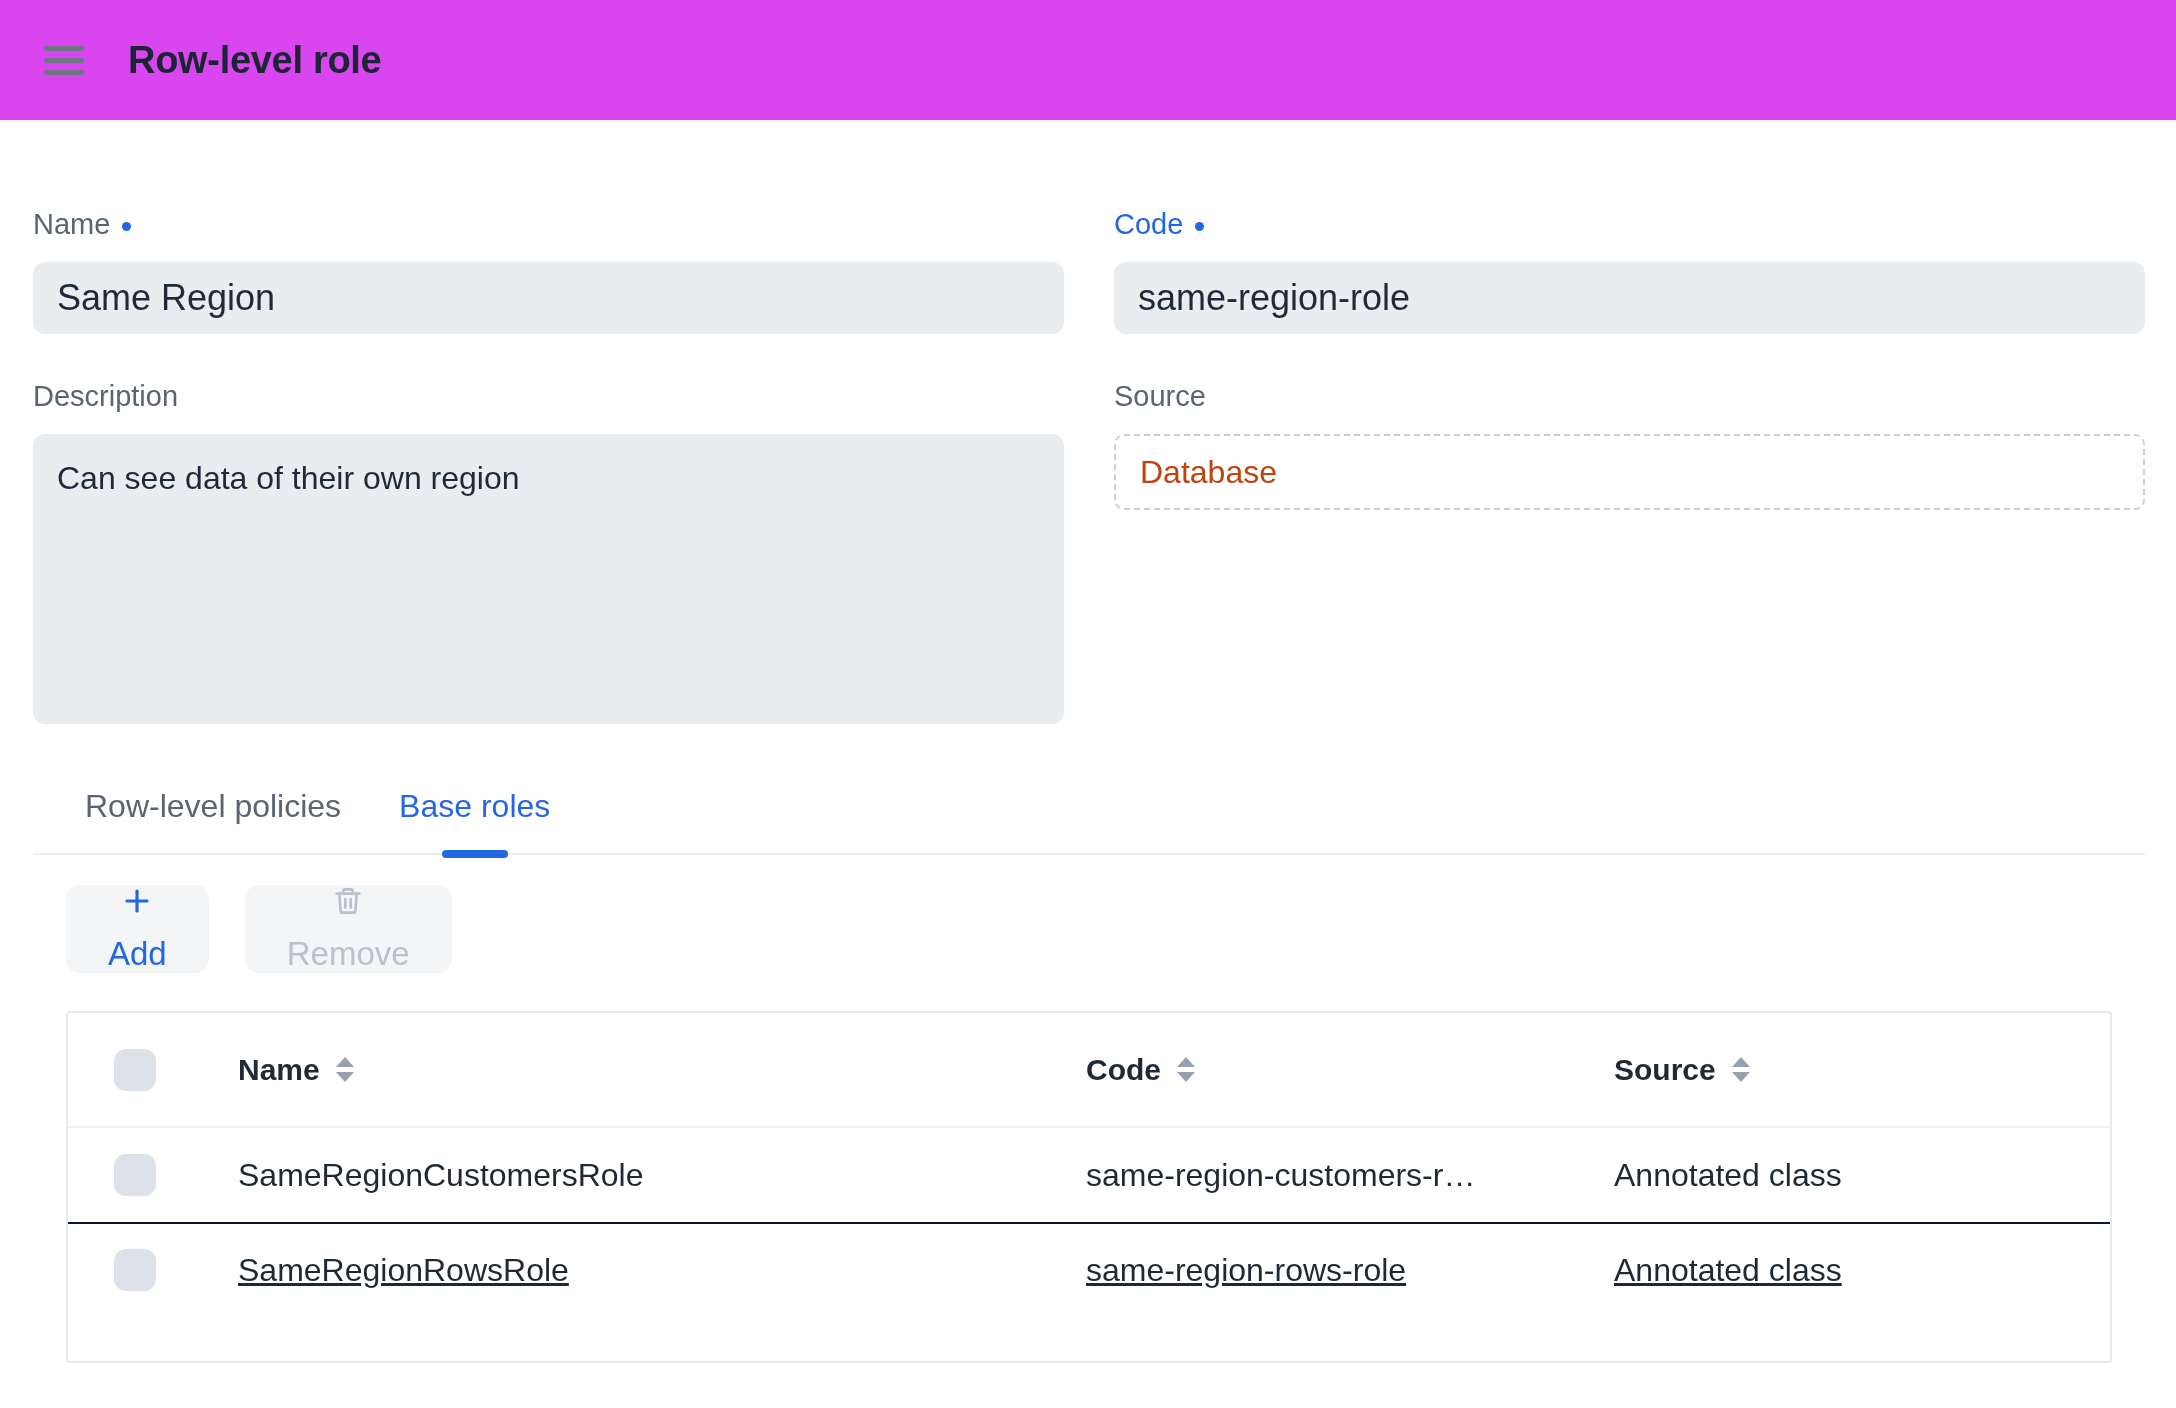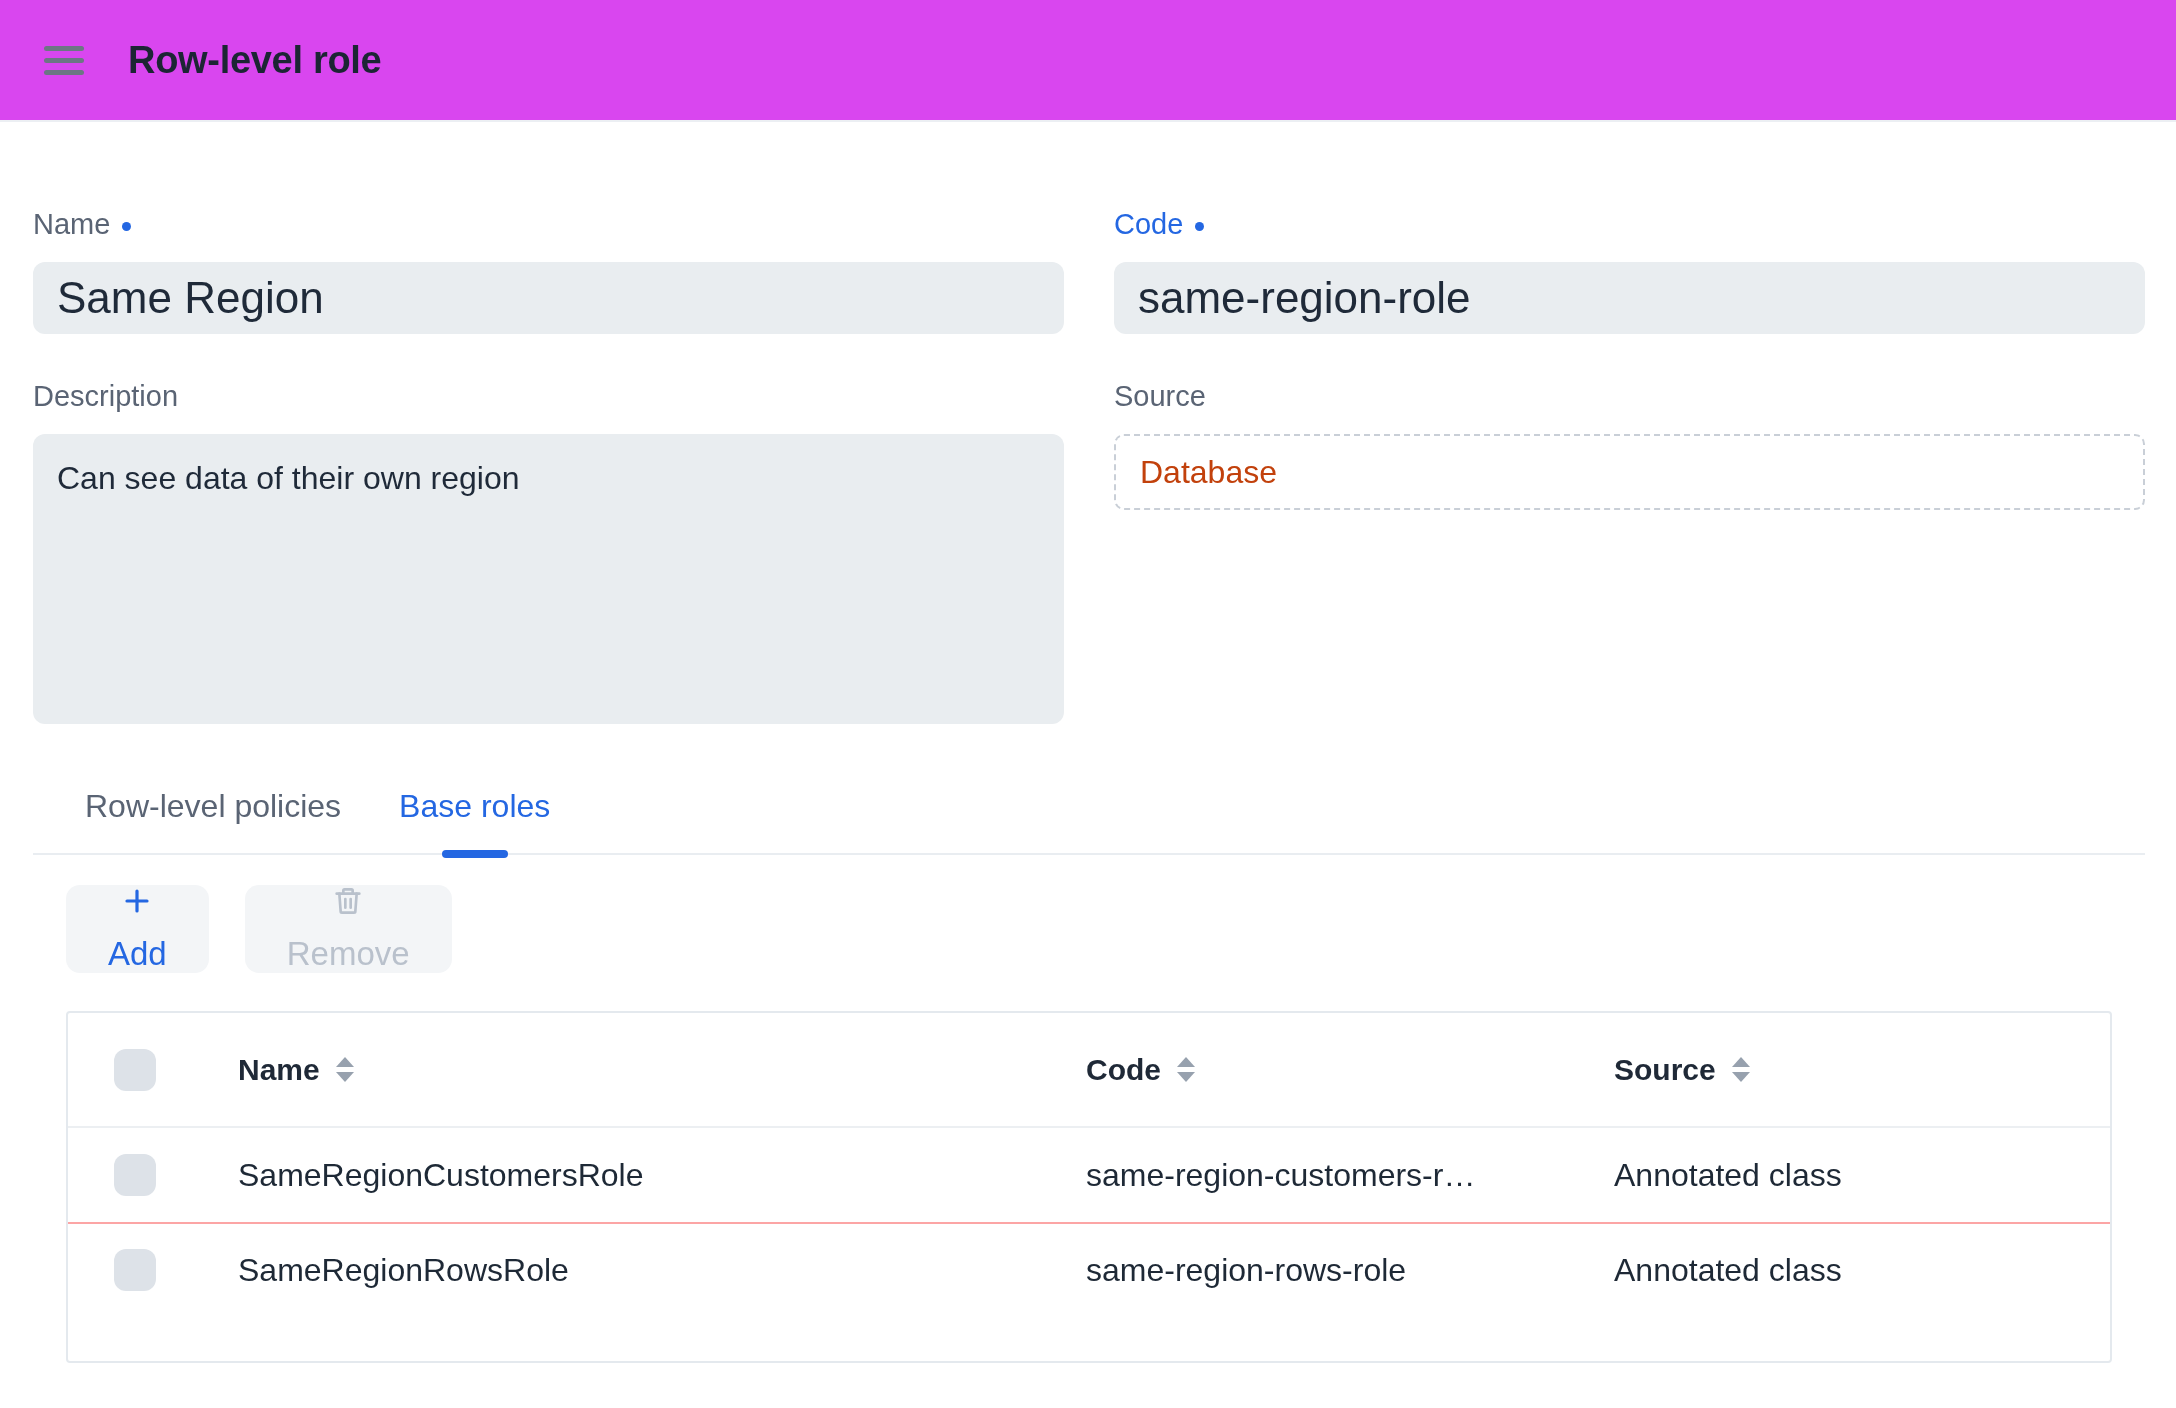--- a/index.html
+++ b/index.html
@@ -17,21 +17,21 @@
   .content { padding:84px 31px 0 33px; }
 
   .form-grid { display:grid; grid-template-columns:1fr 1fr; column-gap:50px; row-gap:44px;
     align-items:start; }
   .field-label { display:flex; align-items:center; gap:12px; font-size:29px;
     color:#5a6474; margin-bottom:20px; line-height:36px; }
   .field-label.link { color:#2467e2; }
   .req-dot { width:9px; height:9px; border-radius:50%; background:#2467e2; margin-top:4px; }
 
   .tb-input { width:100%; height:72px; background:#e9edf0; border:none; outline:none;
-    border-radius:12px; padding:0 24px; font-size:44px; color:#1f2a39;
+    border-radius:12px; padding:0 24px; font-size:36px; color:#1f2a39;
     font-family:"Liberation Sans", sans-serif; }
   .tb-area { width:100%; height:290px; background:#e9edf0; border:none; outline:none;
     resize:none; border-radius:12px; padding:22px 24px; font-size:32px; color:#1f2a39;
     font-family:"Liberation Sans", sans-serif; line-height:44px; }
   .ro-box { width:100%; height:76px; border:2px dashed #c9cfd7; border-radius:10px;
     background:#fff; display:flex; align-items:center; padding:0 24px;
     font-size:32px; color:#c2410c; }
 
   
   .tabs { margin-top:60px; display:flex; gap:58px; padding-left:52px;
@@ -51,21 +51,21 @@
   .btn-add { color:#2467e2; }
   .btn-remove { color:#b9c1cc; cursor:default; }
   .btn svg { display:block; }
 
   
   .grid-table { margin-top:38px; border:2px solid #e4e9ee; border-radius:4px;
     min-height:352px; background:#fff; }
   .trow { display:grid; grid-template-columns:134px 848px 528px 1fr; align-items:center; }
   .trow.head { height:115px; border-bottom:2px solid #eceff2; }
   .trow.data { height:94px; }
-  .trow.data + .trow.data { border-top:2px solid #fca5a5; }
+  .trow.data + .trow.data { border-top:2px solid #0f172a;text-decoration:underline; }
   .cell { padding-left:36px; font-size:32px; color:#1e2936; overflow:hidden;
     white-space:nowrap; }
   .cell.cb { padding-left:46px; }
   .head .cell { font-size:30px; font-weight:700; color:#1f2937; display:flex;
     align-items:center; gap:16px; cursor:pointer; }
   .checkbox { width:42px; height:42px; border-radius:12px; background:#dde2e8; cursor:pointer; }
   .sort { display:flex; flex-direction:column; gap:5px; }
   .sort .up { width:0; height:0; border-left:9px solid transparent;
     border-right:9px solid transparent; border-bottom:10px solid #97a1ae; }
   .sort .dn { width:0; height:0; border-left:9px solid transparent;

